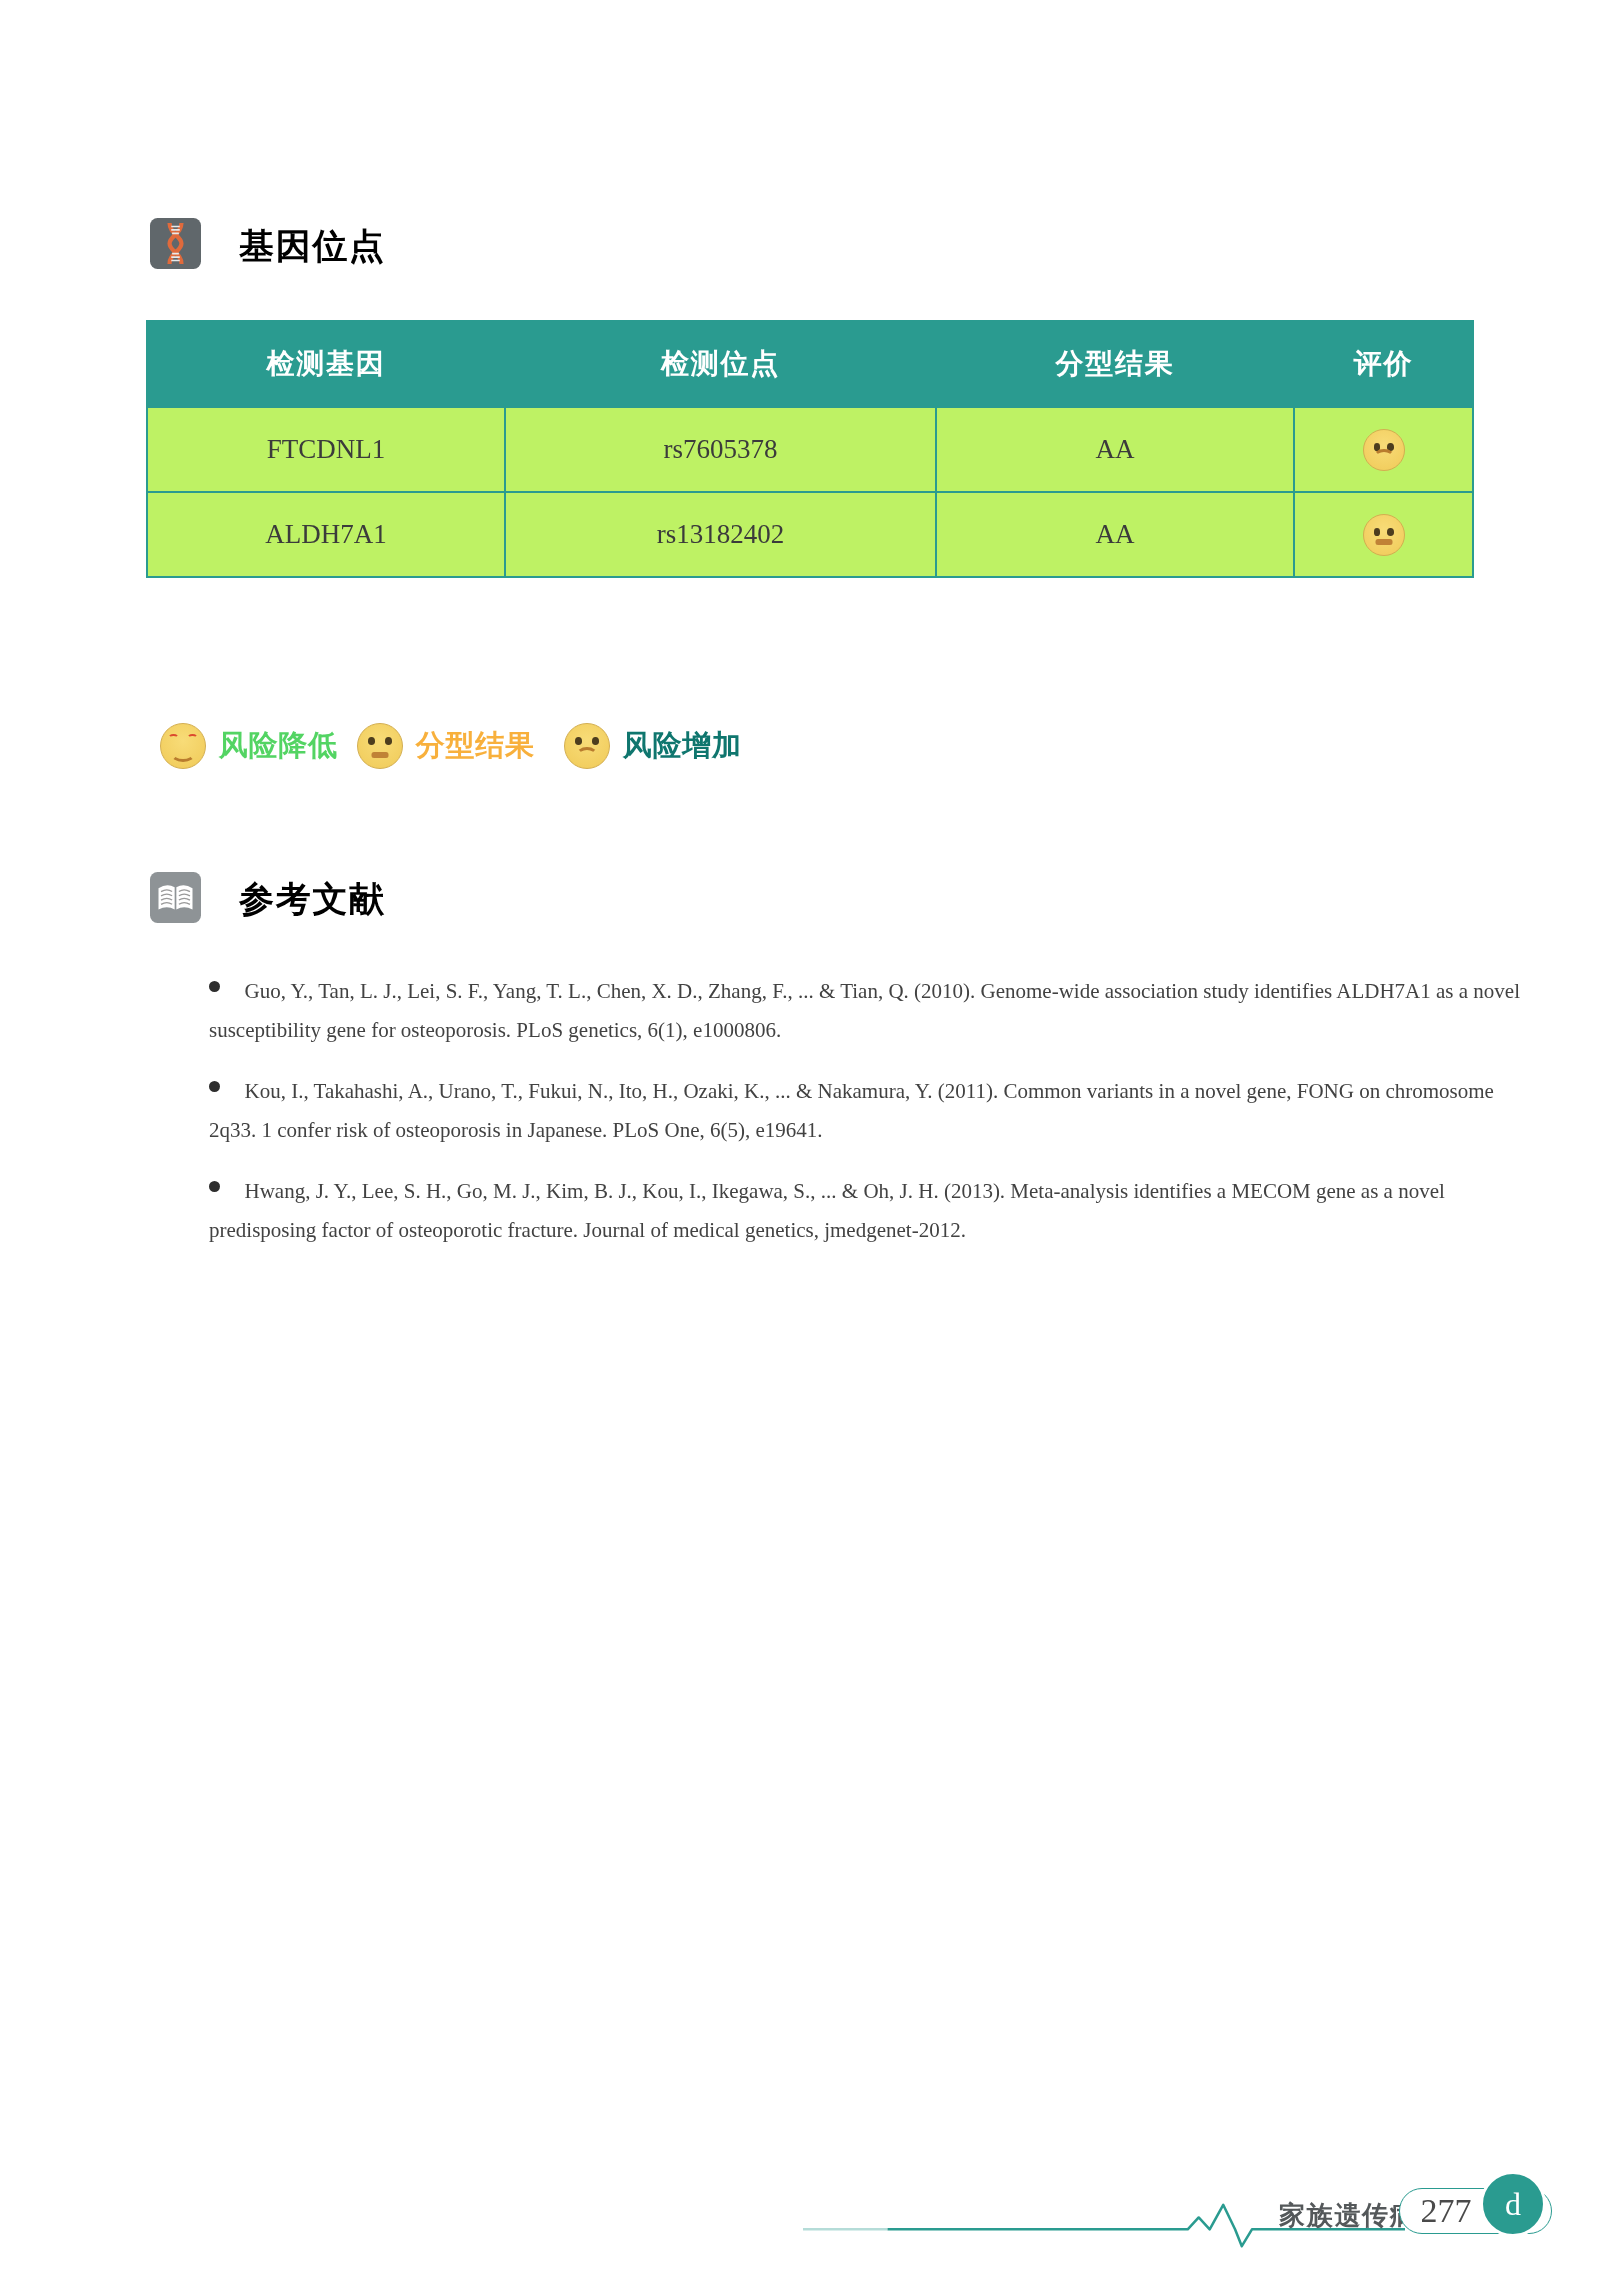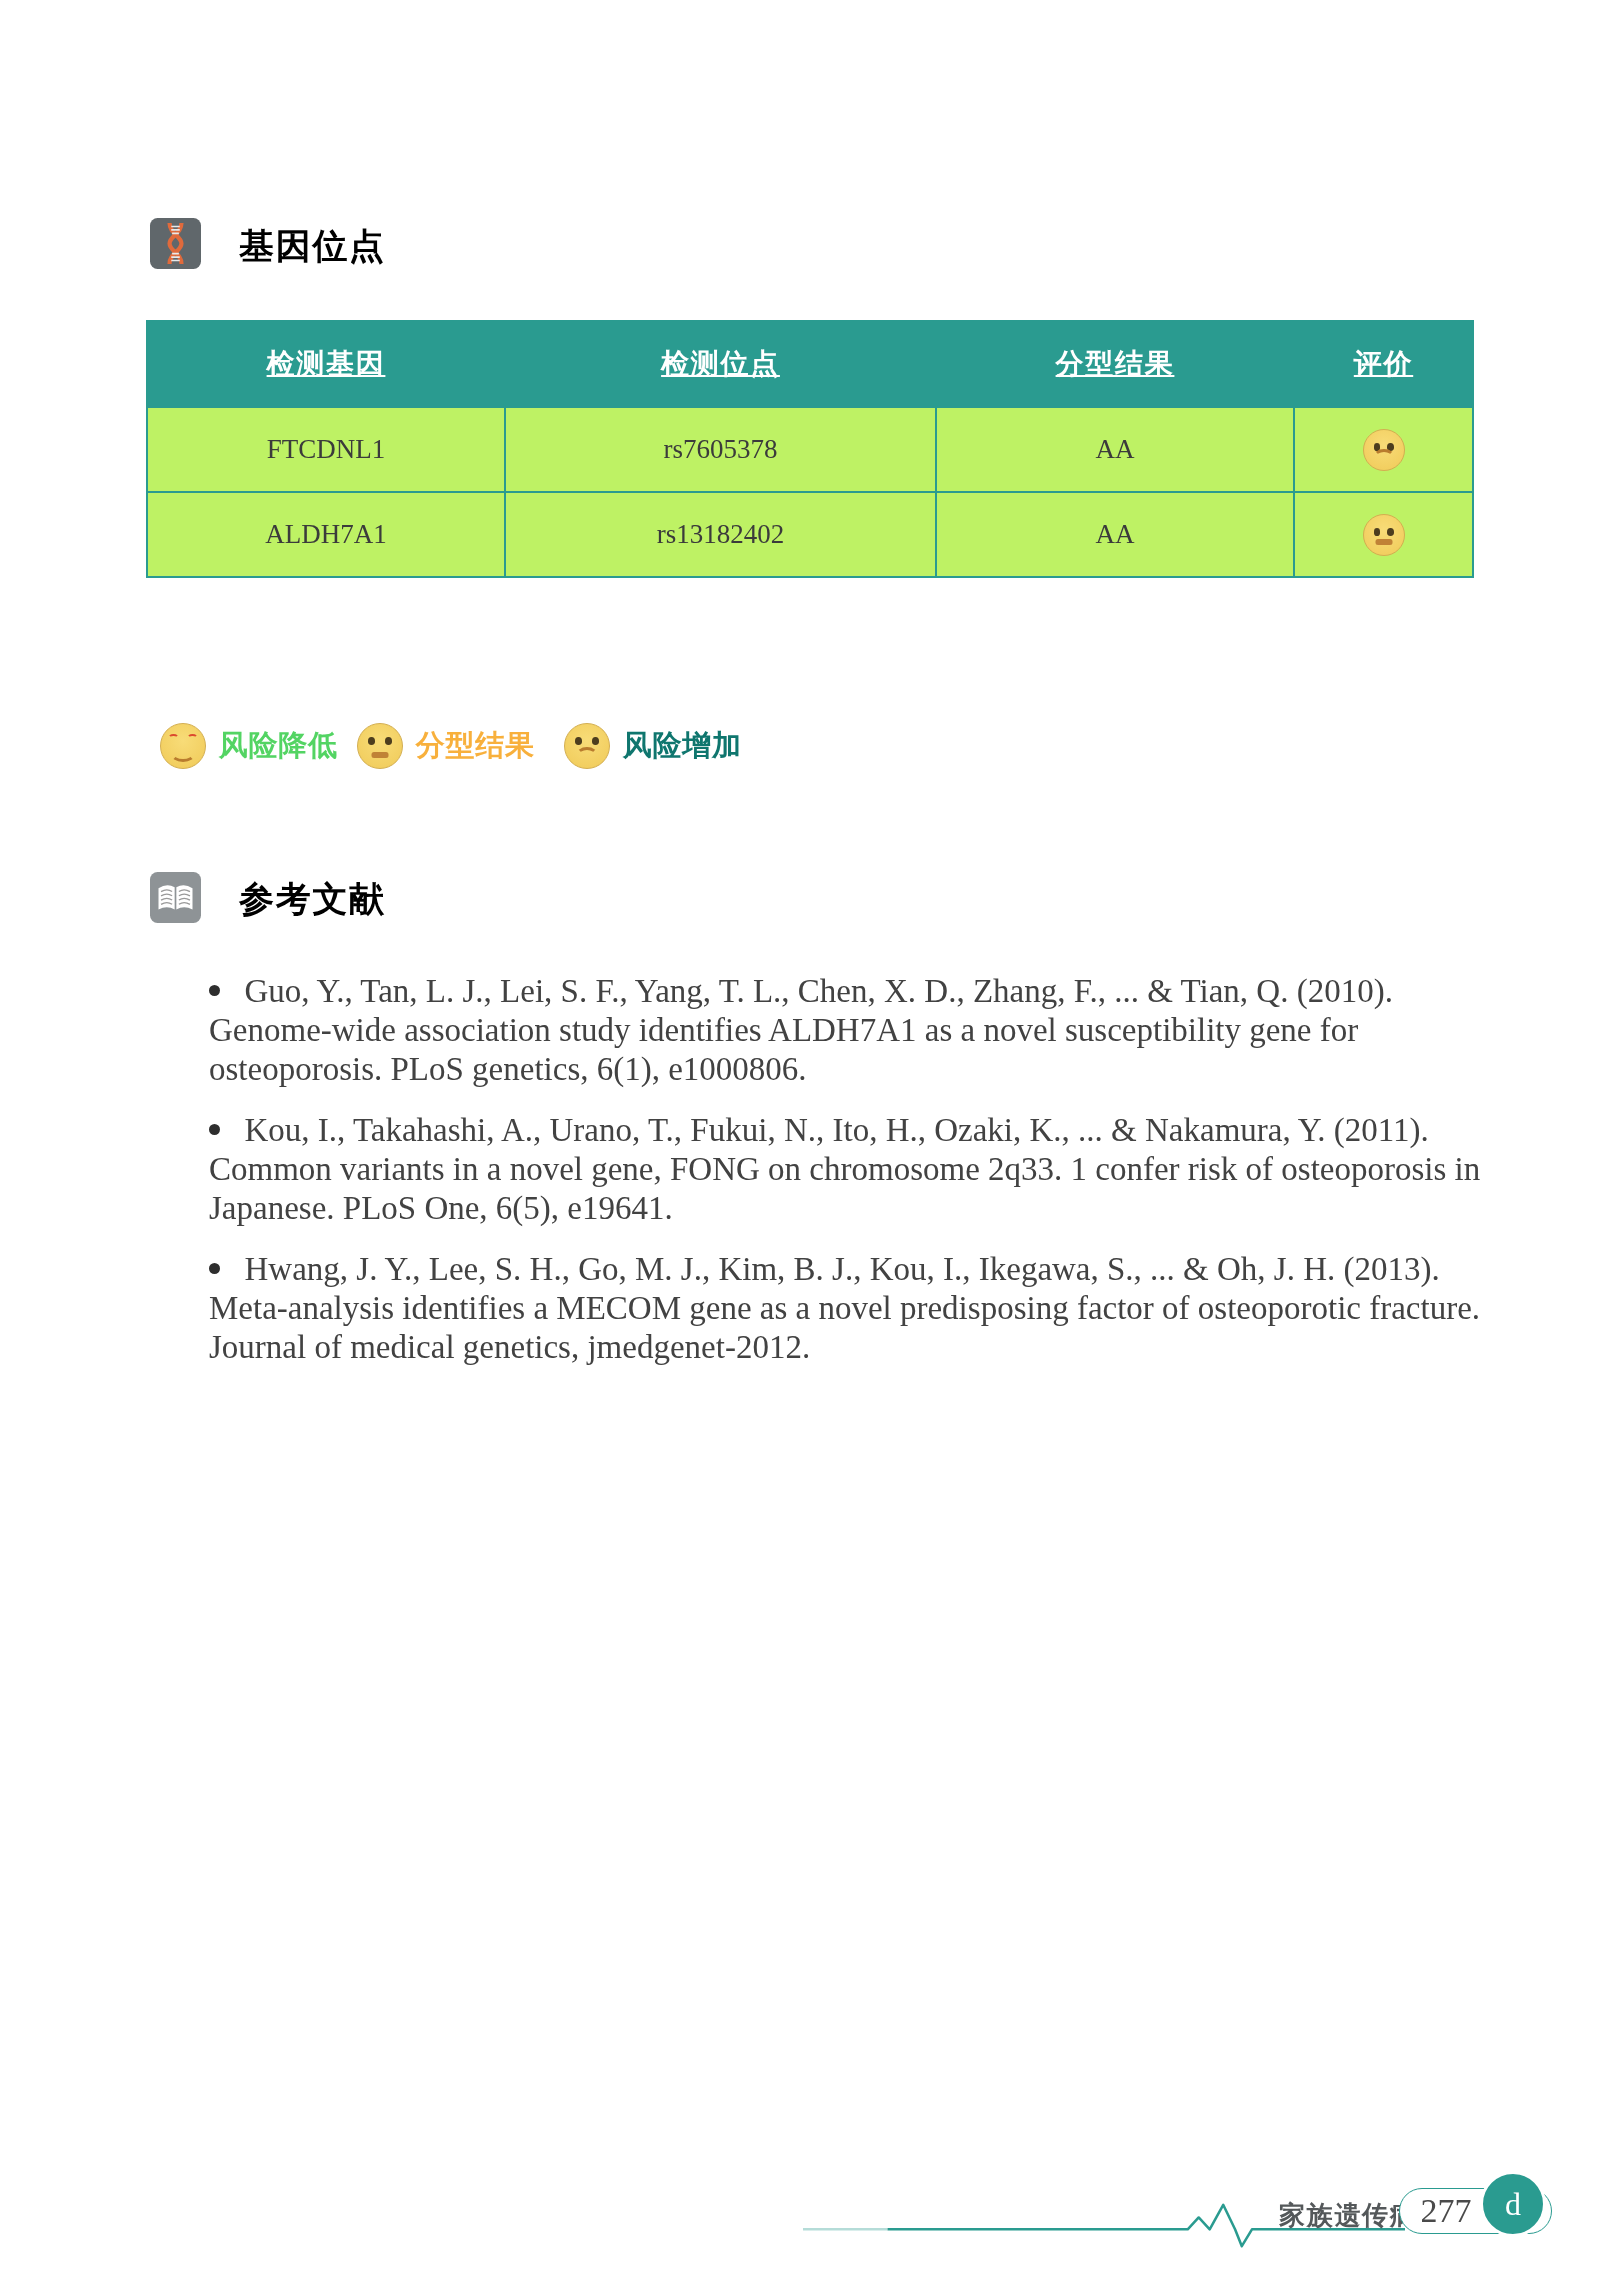--- a/index.html
+++ b/index.html
@@ -28,21 +28,21 @@
   
   table.gene {
     position:absolute; left:146px; top:320px; width:1326px;
     border-collapse:collapse; table-layout:fixed;
   }
   table.gene th, table.gene td {
     border:2.5px solid #2a9b90; text-align:center; vertical-align:middle;
   }
   table.gene th {
     background:#2a9b90; color:#ffffff;
-    font-size:28px; font-weight:700; height:86px; letter-spacing:1.7px;text-decoration:underline;
+    font-size:28px; font-weight:700; height:86px; letter-spacing:1.7px;
   }
   table.gene td {
     background:#bef264; color:#3b3b3b;
     font-family:"Liberation Serif", serif; font-size:27px; height:85px;
   }
 
   
   .face {
     position:relative; width:44px; height:44px; border-radius:50%;
     background:radial-gradient(circle at 50% 38%, #f8dc78, #f0ca58);
@@ -74,21 +74,21 @@
     display:flex; align-items:center; gap:12.7px; }
   .legend-item .face { width:46px; height:46px; }
   .legend-item .lbl { font-size:29px; font-weight:700; letter-spacing:0.8px; }
   .legend-item.i1 { left:160px; } .legend-item.i1 .lbl { color:#53d463; }
   .legend-item.i2 { left:357px; } .legend-item.i2 .lbl { color:#f8b03c; }
   .legend-item.i3 { left:564px; } .legend-item.i3 .lbl { color:#0f766e; }
 
   
   ul.refs { position:absolute; left:209px; top:972px; width:1311px; list-style:none; }
   ul.refs li {
-    font-family:"Liberation Serif", serif; font-size:33px; color:#424242;
+    font-family:"Liberation Serif", serif; font-size:21px; color:#424242;
     line-height:39px; margin-bottom:22px;
   }
   ul.refs .bullet { display:inline-block; width:11px; height:11px; border-radius:50%;
     background:#2e2e2e; margin-right:24.5px; vertical-align:6px; }
 
   
   .footer-line { position:absolute; left:803px; top:2197px; }
   .footer-label { position:absolute; left:1279px; top:2198px;
     font-size:26px; font-weight:700; color:#54585a; letter-spacing:1.7px; }
   .footer-pill { position:absolute; left:1399px; top:2188px; width:153px; height:46px;

